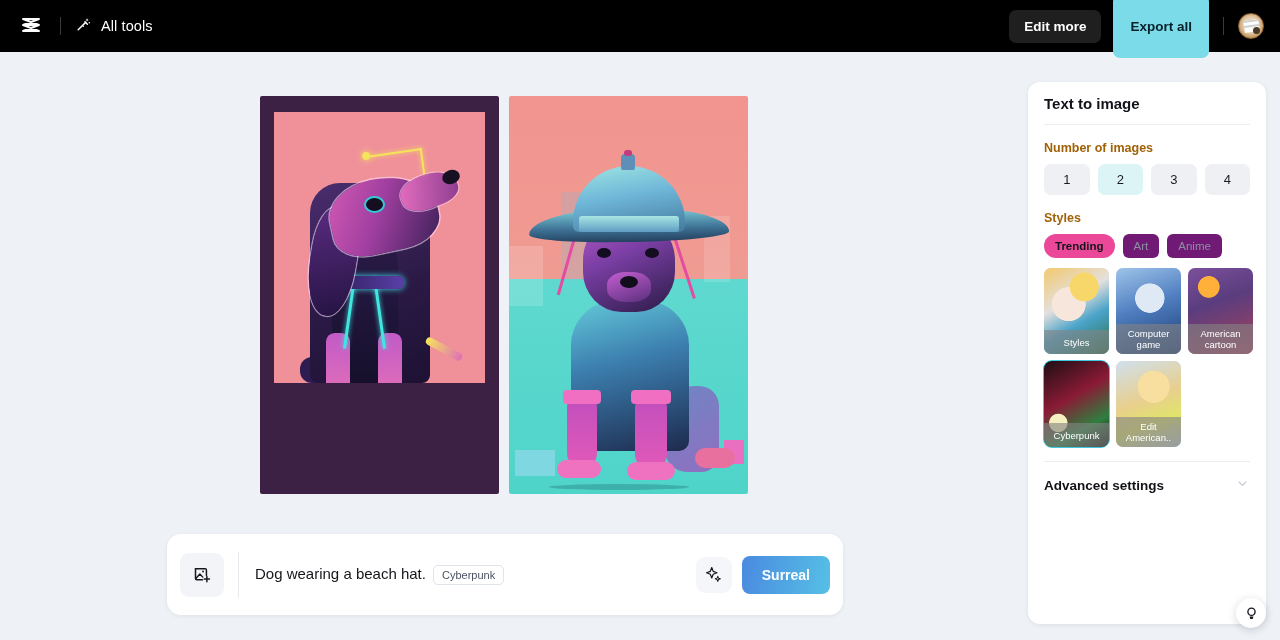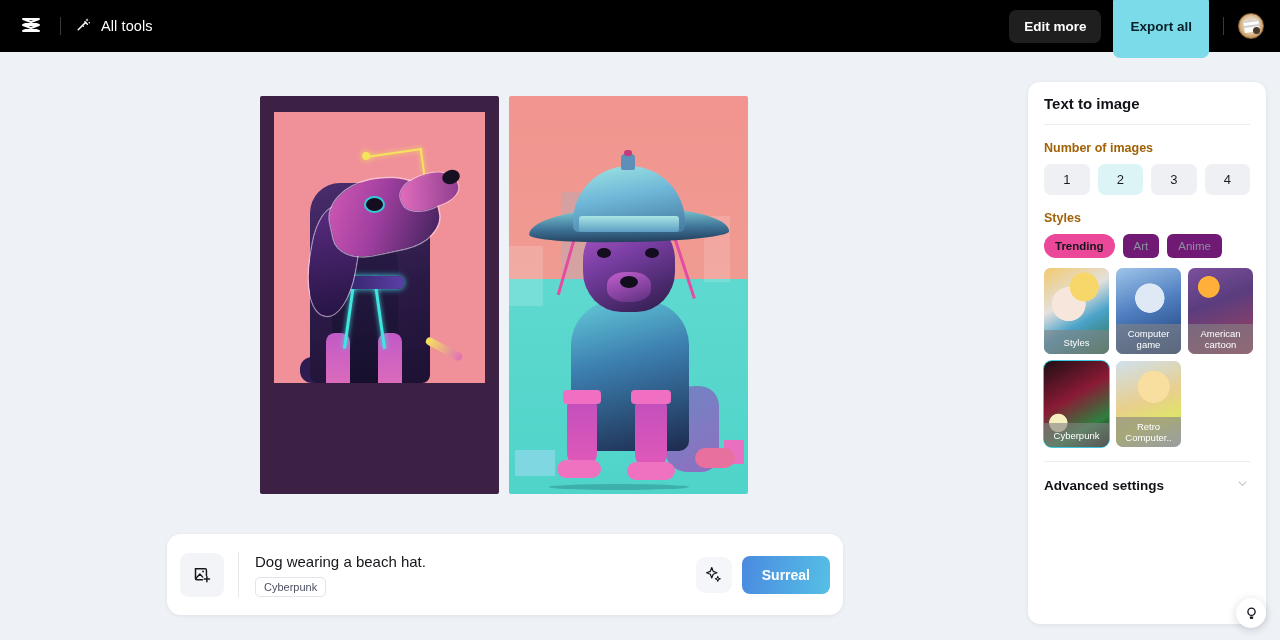--- a/index.html
+++ b/index.html
@@ -153,21 +153,21 @@
   .promptbar {
     position: absolute; left: 167px; top: 534px; width: 676px; height: 81px;
     background: #fff; border-radius: 14px; display: flex; align-items: center;
     padding: 0 13px; box-shadow: 0 1px 4px rgba(25,40,70,.07);
   }
   .add-img-btn {
     width: 44px; height: 44px; border-radius: 9px; background: #f2f4f7;
     display: flex; align-items: center; justify-content: center; cursor: pointer; flex: none;
   }
   .pb-sep { width: 1px; height: 46px; background: #e6e9ee; margin: 0 16px 0 14px; }
-  .prompt-text-wrap { flex: 1; display: flex; flex-direction: column; gap: 7px; }
+  .prompt-text-wrap { flex: 1; display: flex; gap: 7px; }
   .prompt-text { font-size: 15px; color: #15161a; cursor: text; }
   .style-tag {
     align-self: flex-start; font-size: 11px; color: #4b5160;
     border: 1px solid #dfe3ea; border-radius: 5px; padding: 3px 8px; cursor: pointer;
   }
   .magic-btn {
     width: 36px; height: 36px; border-radius: 9px; background: #f4f6f9;
     display: flex; align-items: center; justify-content: center; cursor: pointer; margin-right: 10px; flex:none;
   }
   .generate-btn {
@@ -388,21 +388,21 @@
     <div class="tile">
       <div class="art art-amcartoon"></div>
       <div class="cap">American cartoon</div>
     </div>
     <div class="tile selected">
       <div class="art art-cyberpunk"></div>
       <div class="cap">Cyberpunk</div>
     </div>
     <div class="tile">
       <div class="art art-retroam"></div>
-      <div class="cap">Retro Computer..</div>
+      <div class="cap">Edit American..</div>
     </div>
   </div>
 
   <div class="adv-row">
     <span class="adv-label">Advanced settings</span>
     <span>
       <svg width="15" height="15" viewBox="0 0 24 24" fill="none">
         <path d="M6.5 9.5 L12 15 L17.5 9.5" stroke="#c9ccd4" stroke-width="2" stroke-linecap="round" stroke-linejoin="round"></path>
       </svg>
     </span>

